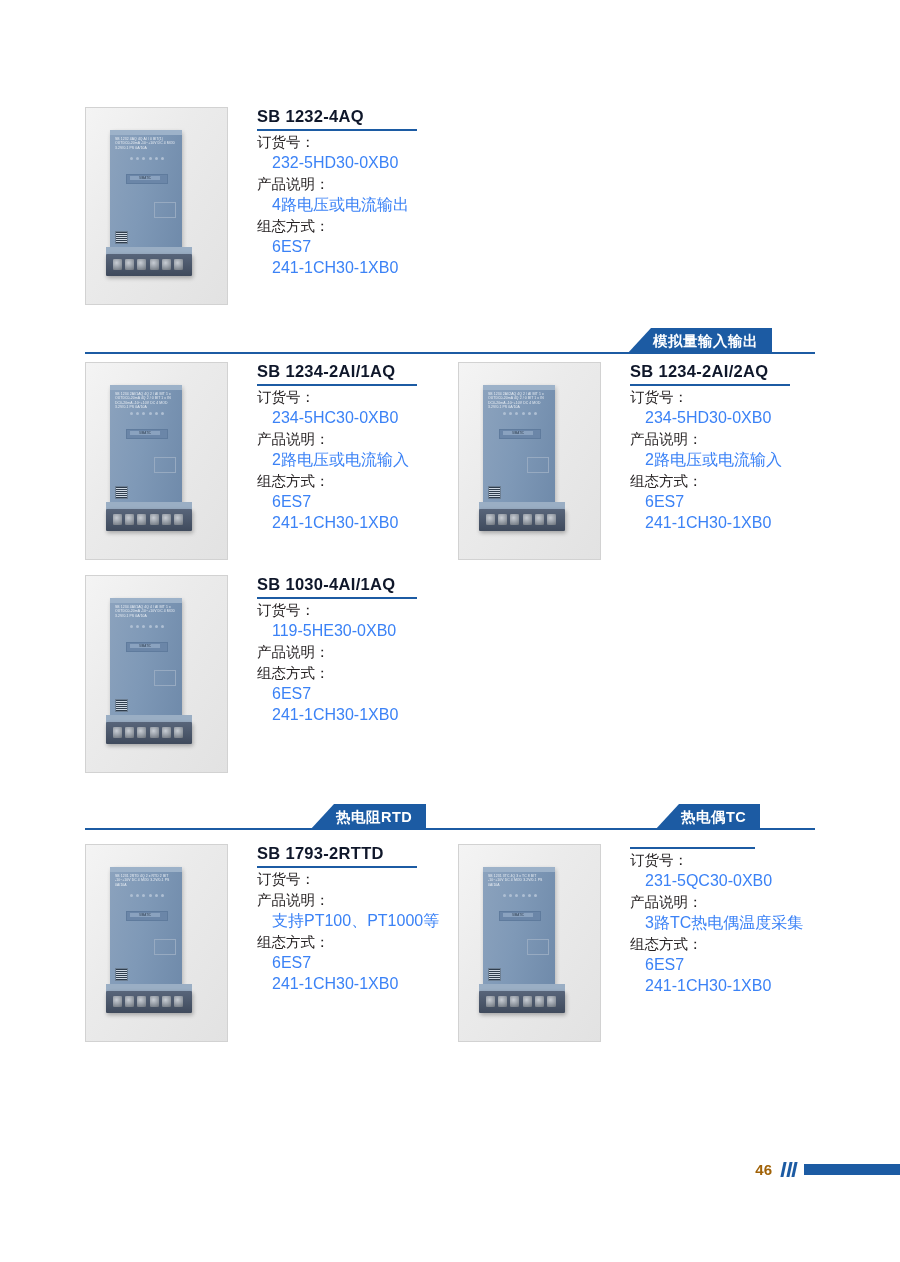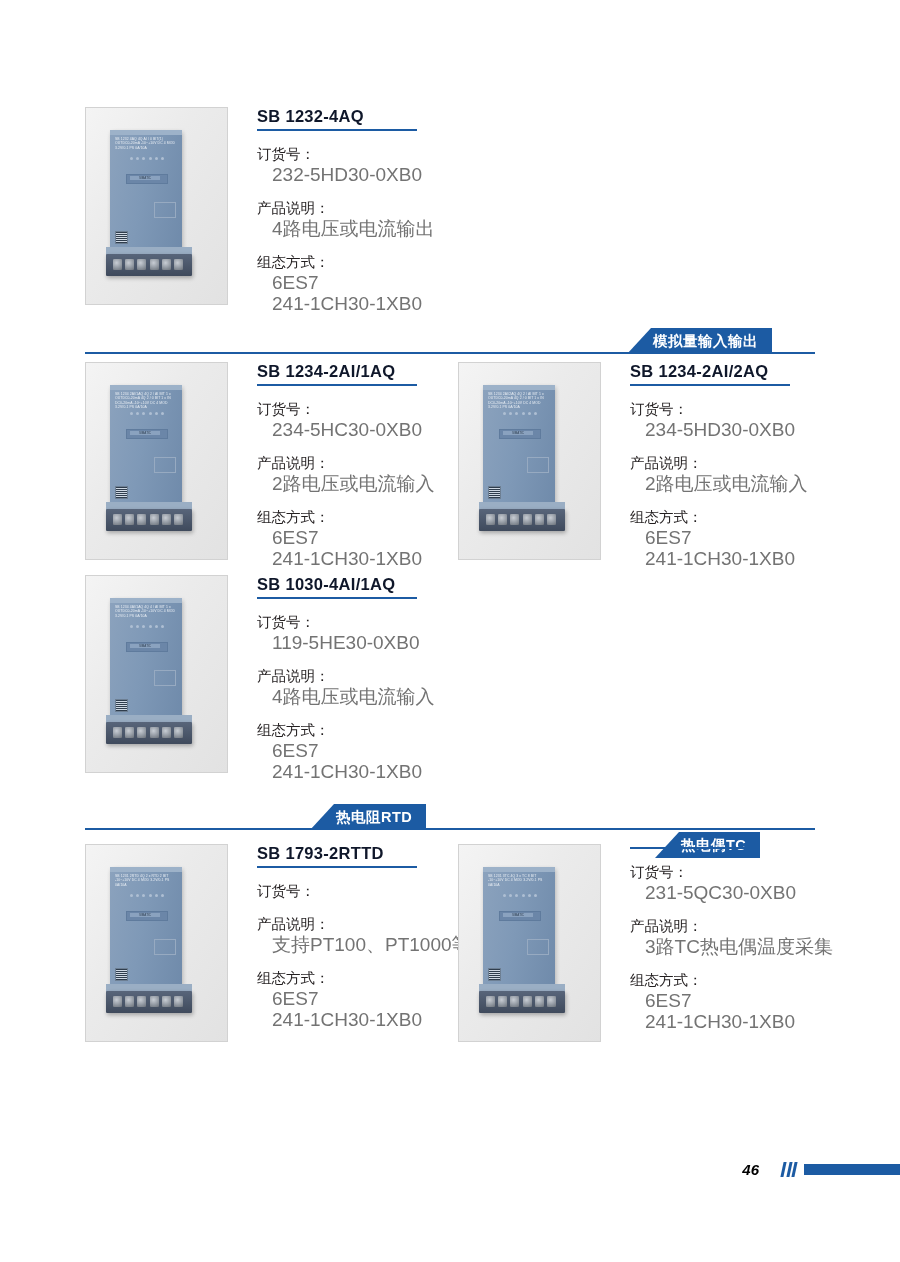--- a/index.html
+++ b/index.html
@@ -191,50 +191,49 @@
     color: #0f172a;
     letter-spacing: 0.3px;
     white-space: nowrap;
   }
   .title-underline {
     margin-top: 3px;
     height: 1.5px;
     background: #1c5ba3;
   }
   .field {
-    margin-top: 13px;
+    margin-top: 1px;
   }
   .field .k {
     font-size: 14.5px;
     color: #231f20;
     line-height: 20px;
   }
   .field .v {
-    font-size: 19px;
-    color: #737373;
+    font-size: 16px;
+    color: #3b82f6;
     line-height: 21px;
     padding-left: 15px;
     white-space: nowrap;
   }
 
   
   .footer {
     position: absolute;
     right: 0;
     bottom: 84px;
     display: flex;
     align-items: center;
     height: 18px;
   }
   .footer .pnum {
     font-size: 15px;
     font-weight: bold;
-    font-style: italic;
-    color: #000000;
-    margin-right: 23px;
+    color: #a16207;
+    margin-right: 10px;
   }
   .footer .bars {
     display: flex;
     gap: 2.5px;
     margin-right: 8px;
   }
   .footer .bars i {
     display: block;
     width: 3px;
     height: 15px;
@@ -451,35 +450,34 @@
     </div>
     <div class="info" style="left:172px; top:0; width:250px;">
       <div class="title">SB  1030-4AI/1AQ</div>
       <div class="title-underline" style="width:160px;"></div>
       <div class="field">
         <div class="k">订货号：</div>
         <div class="v">119-5HE30-0XB0</div>
       </div>
       <div class="field">
         <div class="k">产品说明：</div>
-        <div class="v">4路电压或电流输入</div>
       </div>
       <div class="field">
         <div class="k">组态方式：</div>
         <div class="v">6ES7</div>
         <div class="v">241-1CH30-1XB0</div>
       </div>
     </div>
   </div>
 
   <div class="banner" style="left:310px; top:804px;text-align:right;">
     <div class="wedge"></div>
     <div class="label">热电阻RTD</div>
   </div>
-  <div class="banner" style="left:655px; top:804px;margin-top:28px;">
+  <div class="banner" style="left:655px; top:804px;">
     <div class="wedge"></div>
     <div class="label">热电偶TC</div>
   </div>
   <div class="rule" style="left:85px; top:828px; width:730px;"></div>
 
   <div class="card" style="left:85px; top:844px;">
     <div class="thumb" style="left:0; top:0;">
       <div class="mod">
         <div class="topfin"></div>
         <div class="txt">SB 1231 2RTD

